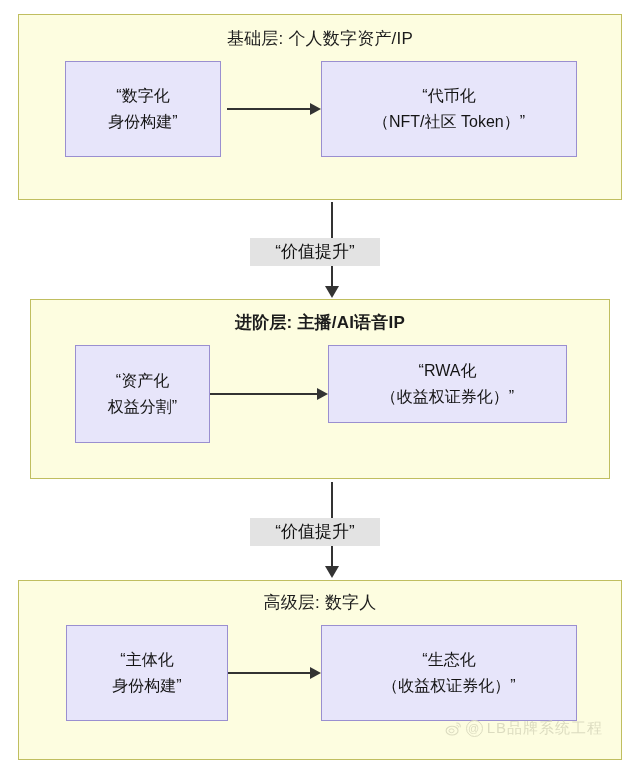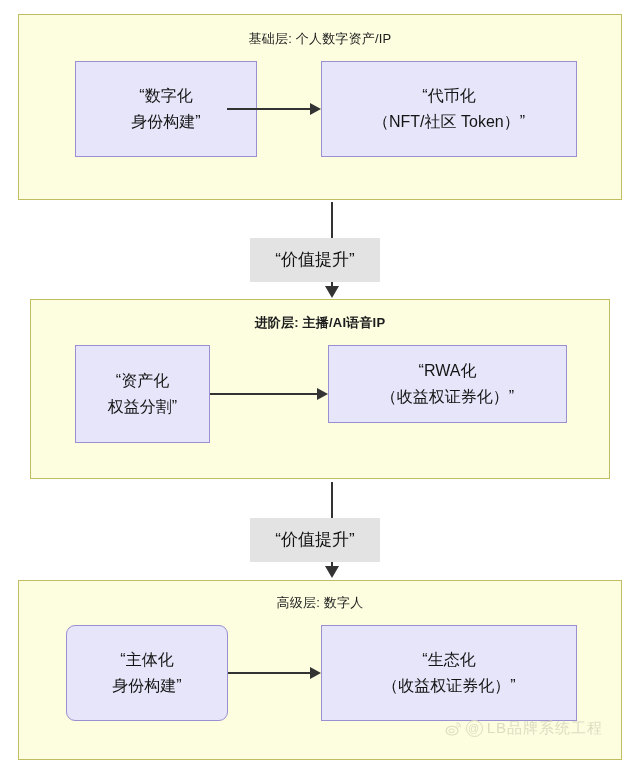--- a/index.html
+++ b/index.html
@@ -29,21 +29,21 @@
     position: absolute;
     background: #FDFDE0;
     border: 1.5px solid #C0BE60;
     box-sizing: border-box;
   }
   .layer-title {
     position: absolute;
     left: 0;
     right: 0;
     text-align: center;
-    font-size: 13px;
+    font-size: 17px;
     line-height: 20px;
     color: #1c1c1c;
     letter-spacing: 0.2px;
     white-space: nowrap;
   }
 
   
   .node {
     position: absolute;
     background: #E7E5FA;
@@ -101,21 +101,21 @@
     border-top: 12px solid #333333;
   }
 
   
   .edge-label {
     position: absolute;
     background: #E3E3E3;
     color: #111111;
     font-size: 17px;
     line-height: 24px;
-    padding: 10px 5px;
+    padding: 2px 5px;
     white-space: nowrap;
     text-align: center;
   }
 
   
   .watermark {
     position: absolute;
     right: 18px;
     bottom: 22px;
     display: flex;
@@ -144,21 +144,21 @@
   }
 </style>
 </head>
 <body>
 
 <div id="diagram">
 
   <div class="layer" style="left:18px; top:14px; width:604px; height:186px;">
     <div class="layer-title" style="top:14px;">基础层: 个人数字资产/IP</div>
 
-    <div class="node" style="left:56px; top:46px; width:182px; height:96px;">
+    <div class="node" style="left:46px; top:46px; width:156px; height:96px;">
       <span class="line">“数字化</span>
       <span class="line">身份构建”</span>
     </div>
 
     <div class="h-arrow" style="left:208px; top:88px; width:94px;">
       <div class="shaft" style="width:83px;"></div>
       <div class="head" style="left:83px;"></div>
     </div>
 
     <div class="node" style="left:302px; top:46px; width:256px; height:96px;text-align:center;">
@@ -194,21 +194,21 @@
 
   <div class="v-arrow" style="left:325px; top:482px; height:96px;">
     <div class="shaft" style="height:84px;"></div>
     <div class="head" style="top:84px;"></div>
   </div>
   <div class="edge-label" style="left:250px; top:518px; width:120px;">“价值提升”</div>
 
   <div class="layer" style="left:18px; top:580px; width:604px; height:180px;">
     <div class="layer-title" style="top:12px;">高级层: 数字人</div>
 
-    <div class="node" style="left:47px; top:44px; width:162px; height:96px;border-radius:9px;">
+    <div class="node" style="left:47px; top:44px; width:162px; height:96px;">
       <span class="line">“主体化</span>
       <span class="line">身份构建”</span>
     </div>
 
     <div class="h-arrow" style="left:209px; top:86px; width:93px;">
       <div class="shaft" style="width:82px;"></div>
       <div class="head" style="left:82px;"></div>
     </div>
 
     <div class="node" style="left:302px; top:44px; width:256px; height:96px;">

